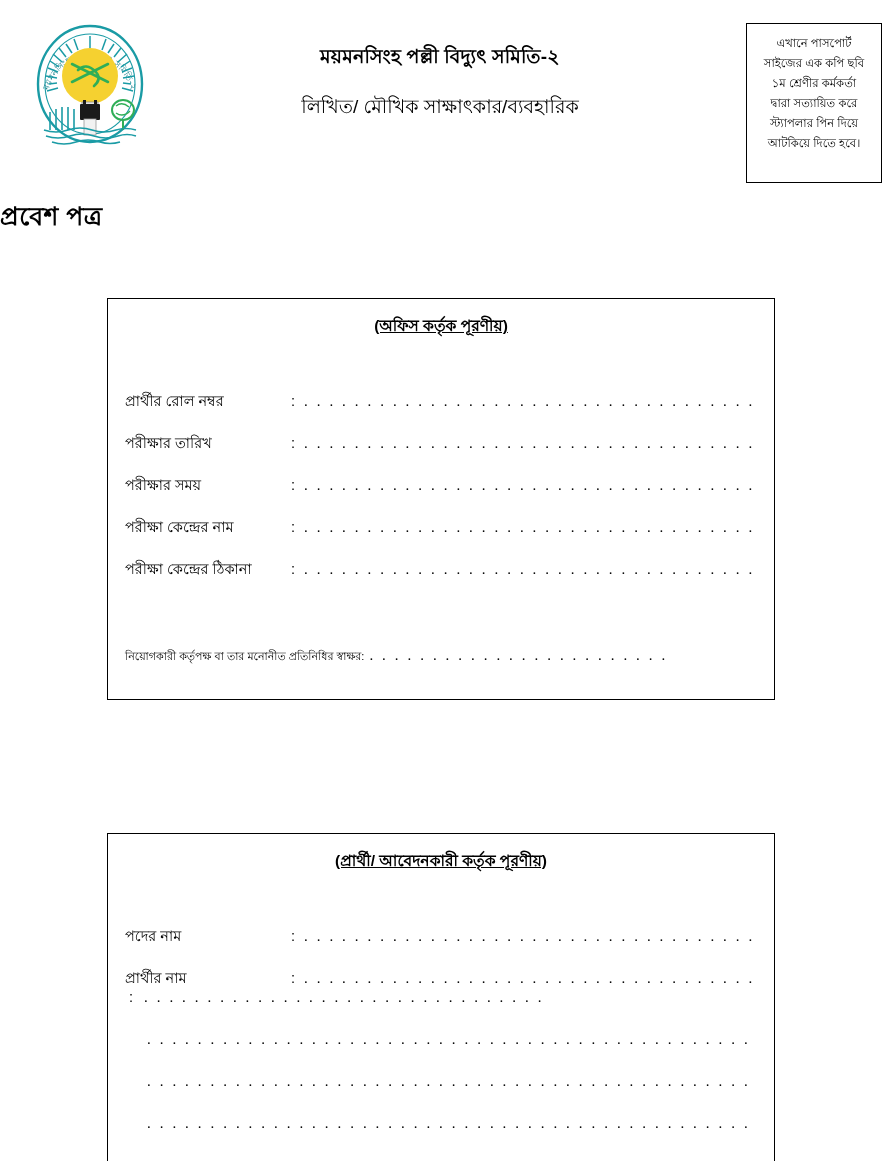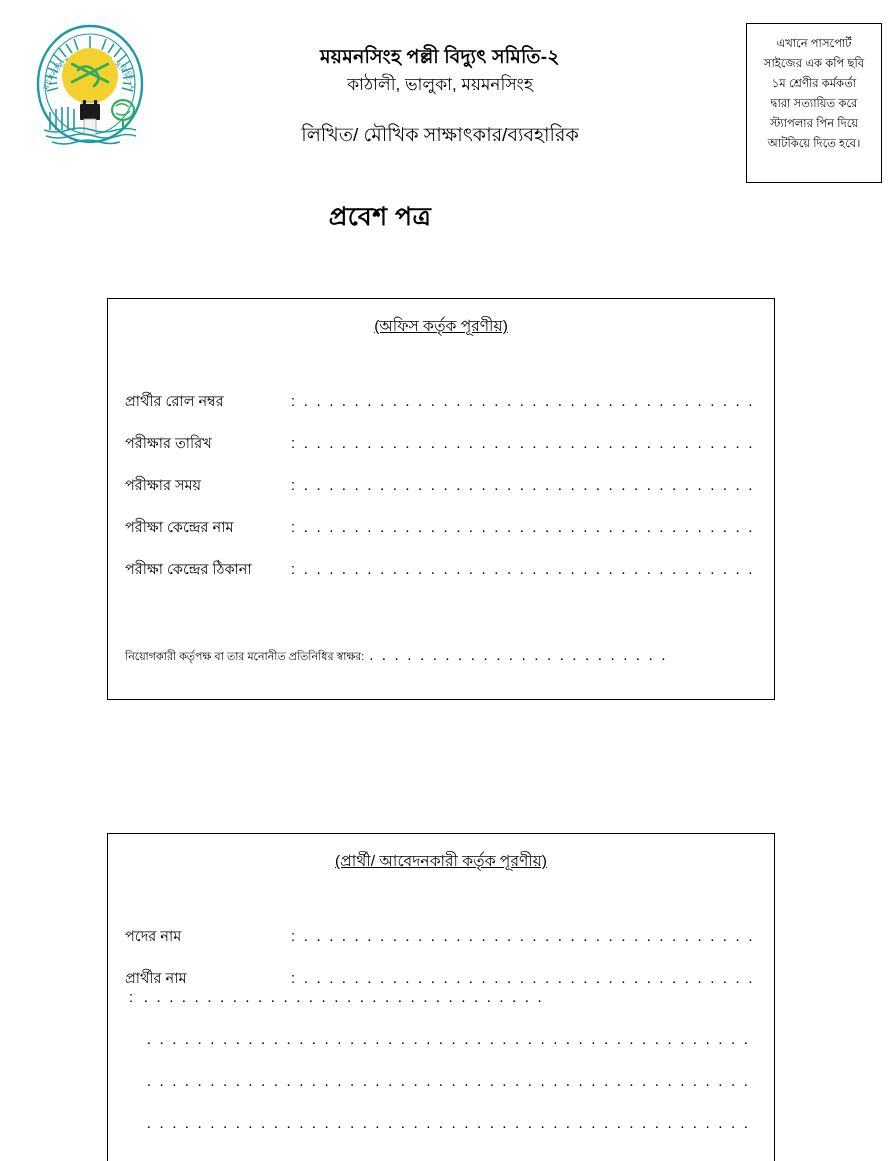--- a/index.html
+++ b/index.html
@@ -87,41 +87,41 @@
     text-align: center;
     white-space: nowrap;
   }
 
   
   .doc-title {
     position: absolute;
     left: 0;
     top: 197px;
     width: 760px;
-    text-align: center;
+    text-align: left;
     font-family: "Liberation Sans", "DejaVu Sans", sans-serif;
     font-weight: bold;
     font-size: 25px;
     letter-spacing: 0.5px;
   }
 
   
   .section-box {
     position: absolute;
     border: 1.5px solid #000000;
     box-sizing: border-box;
     background: #ffffff;
   }
   #office-box   { left: 107px; top: 298px;  width: 668px; height: 402px; }
   #applicant-box{ left: 107px; top: 833px;  width: 668px; height: 336px; }
 
   .section-heading {
     text-align: center;
     font-family: "Liberation Sans", "DejaVu Sans", sans-serif;
-    font-weight: normal;
+    font-weight: bold;
     font-size: 15.5px;
     text-decoration: underline;
     margin-top: 15px;
   }
 
   
   .fields {
     margin-top: 30px;
     padding: 0 18px 0 17px;
   }
@@ -268,21 +268,20 @@
         <g stroke="#1a9ba5" stroke-width="1.5" fill="none">
           <path d="M 16 110 q 12 4 24 0 q 12 -4 24 0 q 12 4 24 0 q 10 -3 20 0"></path>
           <path d="M 18 116 q 12 4 24 0 q 12 -4 24 0 q 12 4 24 0 q 9 -3 18 0"></path>
           <path d="M 24 122 q 12 4 24 0 q 12 -4 24 0 q 10 3 20 0"></path>
         </g>
       </svg>
     </div>
 
     <div class="org-block">
       <div class="org-name">ময়মনসিংহ পল্লী বিদ্যুৎ সমিতি-২</div>
-      <div class="org-address">কাঠালী, ভালুকা, ময়মনসিংহ</div>
       <div class="exam-type">লিখিত/ মৌখিক সাক্ষাৎকার/ব্যবহারিক</div>
     </div>
 
     <div class="photo-box">
       <div class="pb-line">এখানে পাসপোর্ট</div>
       <div class="pb-line">সাইজের এক কপি ছবি</div>
       <div class="pb-line">১ম শ্রেণীর কর্মকর্তা</div>
       <div class="pb-line">দ্বারা সত্যায়িত করে</div>
       <div class="pb-line">স্ট্যাপলার পিন দিয়ে</div>
       <div class="pb-line">আটকিয়ে দিতে হবে।</div>

